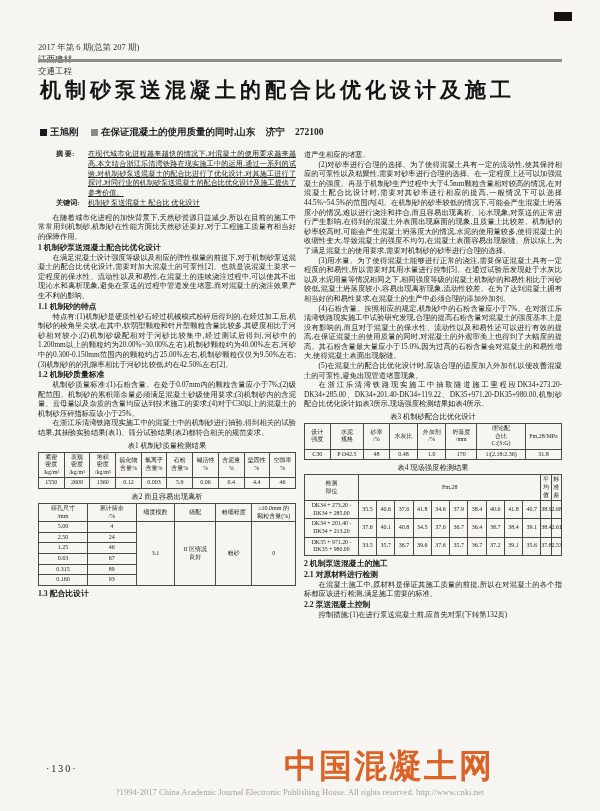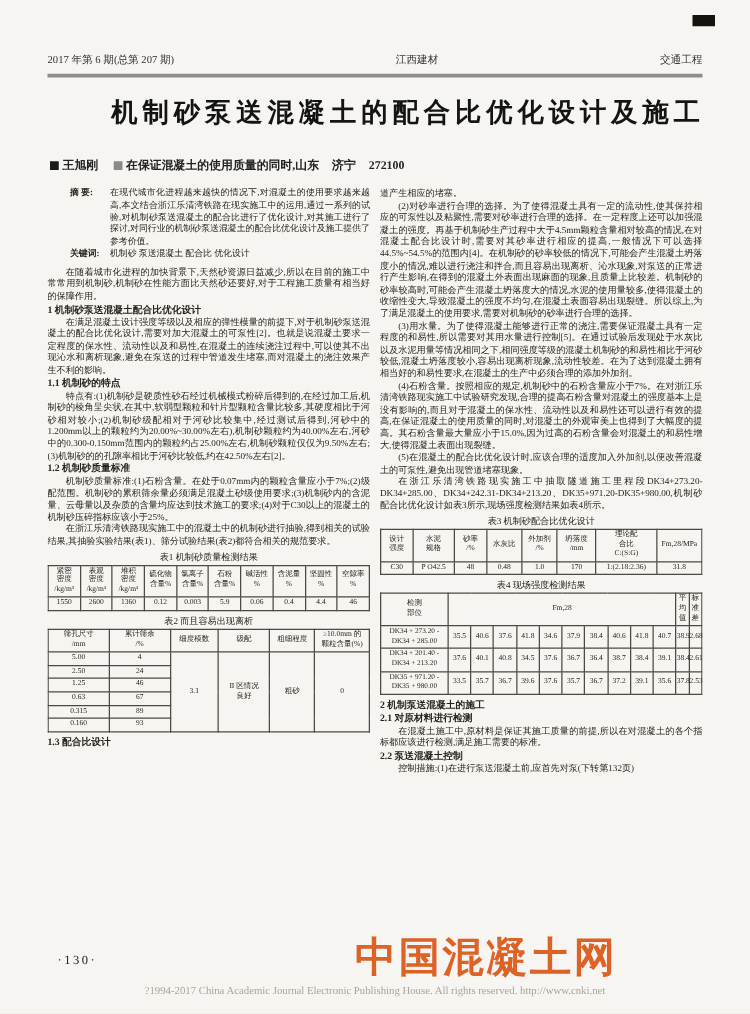--- a/index.html
+++ b/index.html
@@ -5,40 +5,40 @@
   * { margin:0; padding:0; box-sizing:border-box; }
   html,body { background:#e8e6e1; }
   #page {
     position:relative; width:600px; height:811px; margin:0 auto;
     background:#f6f5f1; color:#1d1d1d; overflow:hidden;
     font-family:"Liberation Serif","DejaVu Serif",serif;
   }
   .scan-mark { position:absolute; top:12px; right:28px; width:18px; height:9px; background:#17120d; }
   .journal-header {
     position:absolute; top:42px; left:38px; width:524px;
-    display:flex; justify-content:space-between; font-size:8.5px; color:#333;
+    display:flex; justify-content:space-between; font-size:8.5px; color:#333;flex-direction:column;
   }
   .header-rule { position:absolute; top:59px; left:38px; width:524px; height:3px; background:#8d8d8b; }
   .paper-title {
     position:absolute; top:76px; left:40px; width:524px;
-    font-size:21px; font-weight:bold; letter-spacing:4px; color:#141414;text-align:right;
+    font-size:21px; font-weight:bold; letter-spacing:4px; color:#141414;
   }
   .authors { position:absolute; top:126px; left:40px; width:524px; font-size:9.5px; font-weight:bold; color:#222; }
   .sq { display:inline-block; width:7px; height:7px; margin-right:3px; vertical-align:-0.5px; }
   .sq-black { background:#1a1a1a; }
   .sq-gray { background:#8a8a8a; }
   .aff { margin-left:10px; }
   .zip { margin-left:8px; }
 
   .col { position:absolute; top:150px; width:258px; height:606px; overflow:hidden;
          font-size:7.3px; line-height:9.6px; text-align:justify; color:#26241f; }
   #col-left { left:38px; }
   #col-right { left:304px; }
 
-  .abstract { margin-left:18px; margin-bottom:4px; font-size:7.1px; line-height:9.8px; }
+  .abstract { margin-left:18px; margin-bottom:4px; font-size:7.1px; line-height:9.8px;text-decoration:underline; }
   .abs-row { position:relative; padding-left:32px; }
   .abs-label { position:absolute; left:0; top:0; font-weight:bold; white-space:nowrap; }
 
   p.body { text-indent:2em; }
   p.noindent { text-indent:0; }
   .h1, .h2 { font-weight:bold; font-size:7.8px; line-height:11px; text-align:left; }
   .caption { text-align:center; font-weight:normal; font-size:7.3px; line-height:11px; margin:2px 0 1px; }
 
   table { width:100%; border-collapse:collapse; table-layout:fixed; margin-bottom:2px;
           font-size:6px; line-height:7.6px; color:#26241f; }
@@ -200,21 +200,21 @@
 
     <div class="h2">1.3  配合比设计</div>
   </div>
 
   <div class="col" id="col-right">
     <p class="noindent">道产生相应的堵塞。</p>
     <p class="body">(2)对砂率进行合理的选择。为了使得混凝土具有一定的流动性,使其保持相应的可泵性以及粘聚性,需要对砂率进行合理的选择。在一定程度上还可以加强混凝土的强度。再基于机制砂生产过程中大于4.5mm颗粒含量相对较高的情况,在对混凝土配合比设计时,需要对其砂率进行相应的提高,一般情况下可以选择44.5%~54.5%的范围内[4]。在机制砂的砂率较低的情况下,可能会产生混凝土坍落度小的情况,难以进行浇注和拌合,而且容易出现离析、沁水现象,对泵送的正常进行产生影响,在得到的混凝土外表面出现麻面的现象,且质量上比较差。机制砂的砂率较高时,可能会产生混凝土坍落度大的情况,水泥的使用量较多,使得混凝土的收缩性变大,导致混凝土的强度不均匀,在混凝土表面容易出现裂缝。所以综上,为了满足混凝土的使用要求,需要对机制砂的砂率进行合理的选择。</p>
     <p class="body">(3)用水量。为了使得混凝土能够进行正常的浇注,需要保证混凝土具有一定程度的和易性,所以需要对其用水量进行控制[5]。在通过试验后发现处于水灰比以及水泥用量等情况相同之下,相同强度等级的混凝土机制砂的和易性相比于河砂较低,混凝土坍落度较小,容易出现离析现象,流动性较差。在为了达到混凝土拥有相当好的和易性要求,在混凝土的生产中必须合理的添加外加剂。</p>
     <p class="body">(4)石粉含量。按照相应的规定,机制砂中的石粉含量应小于7%。在对浙江乐清湾铁路现实施工中试验研究发现,合理的提高石粉含量对混凝土的强度基本上是没有影响的,而且对于混凝土的保水性、流动性以及和易性还可以进行有效的提高,在保证混凝土的使用质量的同时,对混凝土的外观审美上也得到了大幅度的提高。其石粉含量最大量应小于15.0%,因为过高的石粉含量会对混凝土的和易性增大,使得混凝土表面出现裂缝。</p>
     <p class="body">(5)在混凝土的配合比优化设计时,应该合理的适度加入外加剂,以便改善混凝土的可泵性,避免出现管道堵塞现象。</p>
-    <p class="body">在浙江乐清湾铁路现实施工中抽取隧道施工里程段DK34+273.20-DK34+285.00、DK34+242.31-DK34+213.20、DK35+971.20-DK35+980.00,机制砂配合比优化设计如表3所示,现场强度检测结果如表4所示。</p>
+    <p class="body">在浙江乐清湾铁路现实施工中抽取隧道施工里程段DK34+273.20-DK34+285.00、DK34+201.40-DK34+119.22、DK35+971.20-DK35+980.00,机制砂配合比优化设计如表3所示,现场强度检测结果如表4所示。</p>
 
     <div class="caption">表3  机制砂配合比优化设计</div>
     <table>
       <colgroup>
           <col style="width:10%">
           <col style="width:13%">
           <col style="width:10%">
           <col style="width:11%">
           <col style="width:11%">
           <col style="width:12%">

